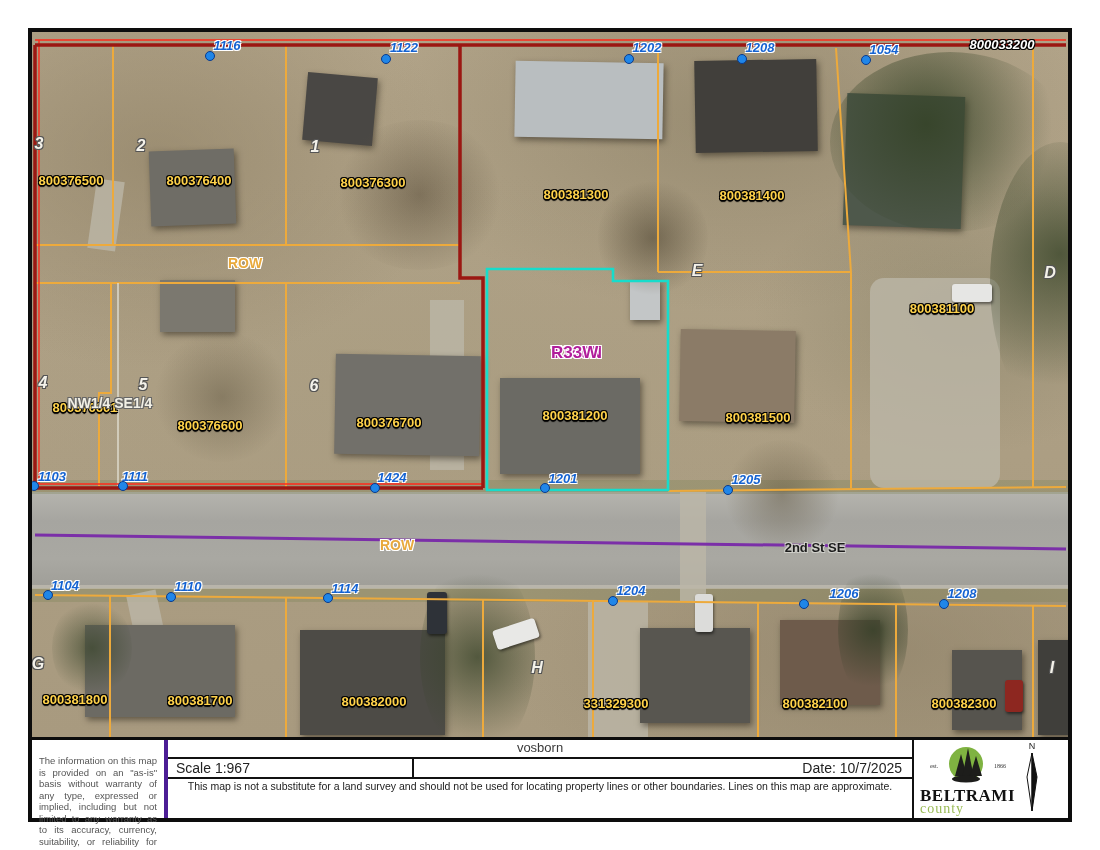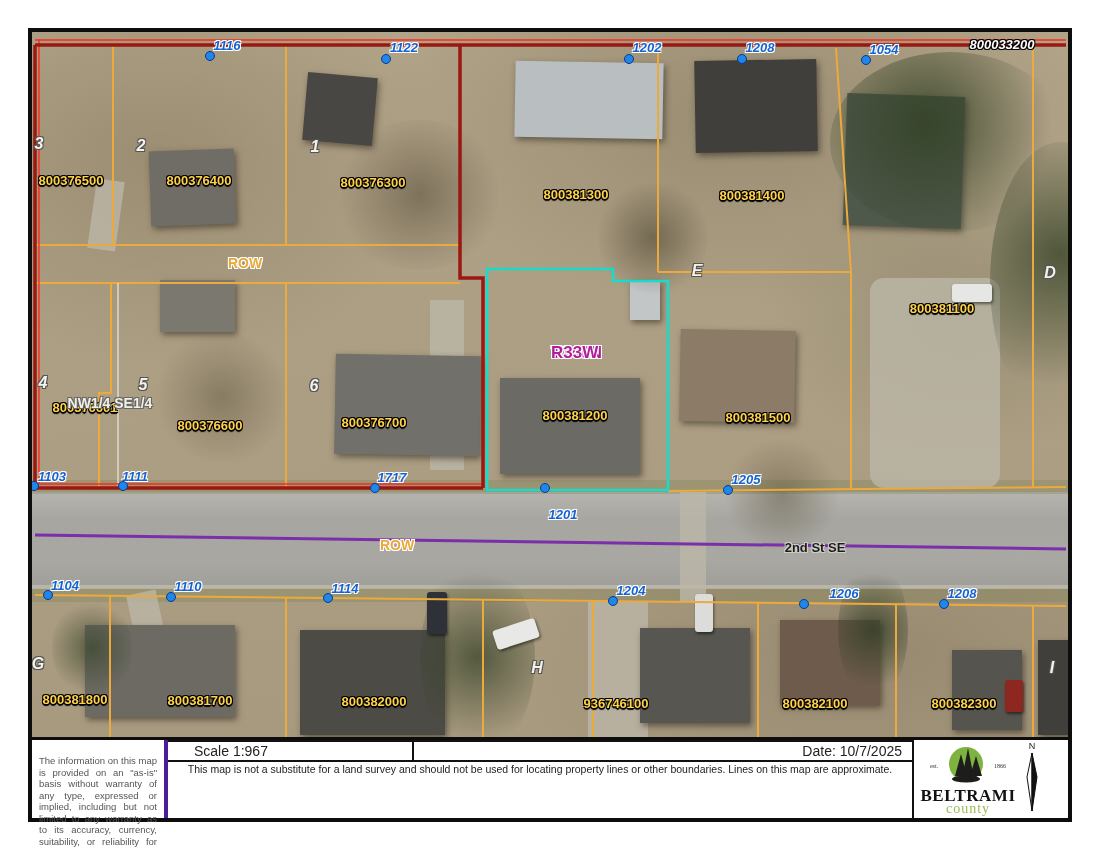--- a/index.html
+++ b/index.html
@@ -63,26 +63,26 @@
   .tblock{position:absolute;left:0;top:705px;width:1036px;height:81px;background:#fff;
           border-top:3px solid #0d0d0d;box-sizing:border-box;display:flex;}
   .tb-left{width:136px;border-right:4px solid #4c1d95;box-sizing:border-box;padding:15px 7px;}
   .tb-left p{margin:0;font-size:9.5px;line-height:11.5px;color:#555;text-align:justify;}
   .tb-center{width:744px;display:flex;flex-direction:column;box-sizing:border-box;}
   .tb-title{height:27px;text-align:center;font-size:21px;color:#2e2e2e;padding-top:4px;}
   .tb-sub{height:17px;text-align:center;font-size:13px;color:#3a3a3a;}
   .tb-scalerow{height:22px;border-top:2px solid #111;border-bottom:2px solid #111;
                box-sizing:border-box;display:flex;}
   .tb-scale{width:246px;border-right:2px solid #111;box-sizing:border-box;
-            font-size:14px;color:#222;padding:1px 0 0 26px;}
+            font-size:14px;color:#222;padding:1px 0 0 8px;}
   .tb-date{flex:1;text-align:right;font-size:14px;color:#222;padding:1px 10px 0 0;}
   .tb-note{flex:1;text-align:center;font-size:10.5px;color:#222;padding-top:1px;}
   .tb-right{width:134px;border-left:2px solid #111;box-sizing:border-box;
             display:flex;align-items:center;justify-content:space-between;padding:2px 4px 2px 6px;}
-  .logo{width:96px;text-align:center;}
+  .logo{width:96px;text-align:left;}
   .logo-top{display:flex;align-items:center;justify-content:center;gap:2px;}
   .logo-est,.logo-year{font-size:6px;color:#333;font-family:"Liberation Serif",serif;}
   .logo-name{font-family:"Liberation Serif",serif;font-weight:bold;font-size:17px;
              letter-spacing:.5px;color:#111;line-height:15px;}
   .logo-county{font-family:"Liberation Serif",serif;font-size:14px;color:#9abb55;
                line-height:12px;letter-spacing:1px;}
 </style>
 </head>
 <body>
 
@@ -183,23 +183,23 @@
         <div class="ann addr" style="left: 615px; top: 15px;">1202</div>
         <div class="dot" style="left: 705px; top: 22px;"></div>
         <div class="ann addr" style="left: 728px; top: 15px;">1208</div>
         <div class="dot" style="left: 829px; top: 23px;"></div>
         <div class="ann addr" style="left: 852px; top: 17px;">1054</div>
         <div class="dot" style="left: -3px; top: 449px;"></div>
         <div class="ann addr" style="left: 20px; top: 444px;">1103</div>
         <div class="dot" style="left: 86px; top: 449px;"></div>
         <div class="ann addr" style="left: 103px; top: 444px;">1111</div>
         <div class="dot" style="left: 338px; top: 451px;"></div>
-        <div class="ann addr" style="left: 360px; top: 445px;">1717</div>
+        <div class="ann addr" style="left: 360px; top: 445px;">1424</div>
         <div class="dot" style="left: 508px; top: 451px;"></div>
-        <div class="ann addr" style="left: 531px; top: 446px; margin-top: 36px;">1201</div>
+        <div class="ann addr" style="left: 531px; top: 446px;">1201</div>
         <div class="dot" style="left: 691px; top: 453px;"></div>
         <div class="ann addr" style="left: 714px; top: 447px;">1205</div>
         <div class="dot" style="left: 11px; top: 558px;"></div>
         <div class="ann addr" style="left: 33px; top: 553px;">1104</div>
         <div class="dot" style="left: 134px; top: 560px;"></div>
         <div class="ann addr" style="left: 156px; top: 554px; text-align: center;">1110</div>
         <div class="dot" style="left: 291px; top: 561px;"></div>
         <div class="ann addr" style="left: 313px; top: 556px;">1114</div>
         <div class="dot" style="left: 576px; top: 564px;"></div>
         <div class="ann addr" style="left: 599px; top: 558px;">1204</div>
@@ -208,27 +208,27 @@
         <div class="dot" style="left: 907px; top: 567px;"></div>
         <div class="ann addr" style="left: 930px; top: 561px;">1208</div>
         <div class="ann parcel-id" style="left: 39px; top: 113px;">800376500</div>
         <div class="ann parcel-id" style="left: 167px; top: 113px;">800376400</div>
         <div class="ann parcel-id" style="left: 341px; top: 115px;">800376300</div>
         <div class="ann parcel-id" style="left: 544px; top: 127px;">800381300</div>
         <div class="ann parcel-id" style="left: 720px; top: 128px;">800381400</div>
         <div class="ann parcel-id" style="left: 910px; top: 241px;">800381100</div>
         <div class="ann parcel-id" style="left: 53px; top: 340px;">800376601</div>
         <div class="ann parcel-id" style="left: 178px; top: 358px;">800376600</div>
-        <div class="ann parcel-id" style="left: 342px; top: 355px;">800376700</div>
+        <div class="ann parcel-id" style="left: 357px; top: 355px;">800376700</div>
         <div class="ann parcel-id" style="left: 543px; top: 348px;">800381200</div>
         <div class="ann parcel-id" style="left: 726px; top: 350px;">800381500</div>
         <div class="ann parcel-id" style="left: 43px; top: 632px;">800381800</div>
         <div class="ann parcel-id" style="left: 168px; top: 633px;">800381700</div>
         <div class="ann parcel-id" style="left: 342px; top: 634px;">800382000</div>
-        <div class="ann parcel-id" style="left: 584px; top: 636px;">936746100</div>
+        <div class="ann parcel-id" style="left: 584px; top: 636px;">331329300</div>
         <div class="ann parcel-id" style="left: 783px; top: 636px;">800382100</div>
         <div class="ann parcel-id" style="left: 932px; top: 636px;">800382300</div>
         <div class="ann parcel-id-white" style="left: 970px; top: 12px;">800033200</div>
         <div class="ann lotnum" style="left: 7px; top: 112px;">3</div>
         <div class="ann lotnum" style="left: 109px; top: 114px;">2</div>
         <div class="ann lotnum" style="left: 283px; top: 115px;">1</div>
         <div class="ann lotnum" style="left: 11px; top: 351px;">4</div>
         <div class="ann lotnum" style="left: 111px; top: 353px;">5</div>
         <div class="ann lotnum" style="left: 282px; top: 354px;">6</div>
         <div class="ann lotnum" style="left: 665px; top: 239px;">E</div>
@@ -245,20 +245,21 @@
           <div>R33W</div>
         </div>
       </div>
   </div>
 
   <div class="tblock">
     <div class="tb-left">
       <p>The information on this map is provided on an "as-is" basis without warranty of any type, expressed or implied, including but not limited to any warranty as to its accuracy, currency, suitability, or reliability for any purpose.</p>
     </div>
     <div class="tb-center">
+      <div class="tb-sub">vosborn</div>
       <div class="tb-scalerow">
         <div class="tb-scale">Scale 1:967</div>
         <div class="tb-date">Date: 10/7/2025</div>
       </div>
       <div class="tb-note">This map is not a substitute for a land survey and should not be used for locating property lines or other boundaries.  Lines on this map are approximate.</div>
     </div>
     <div class="tb-right">
       <div class="logo">
         <div class="logo-top">
           <span class="logo-est">est.</span>

